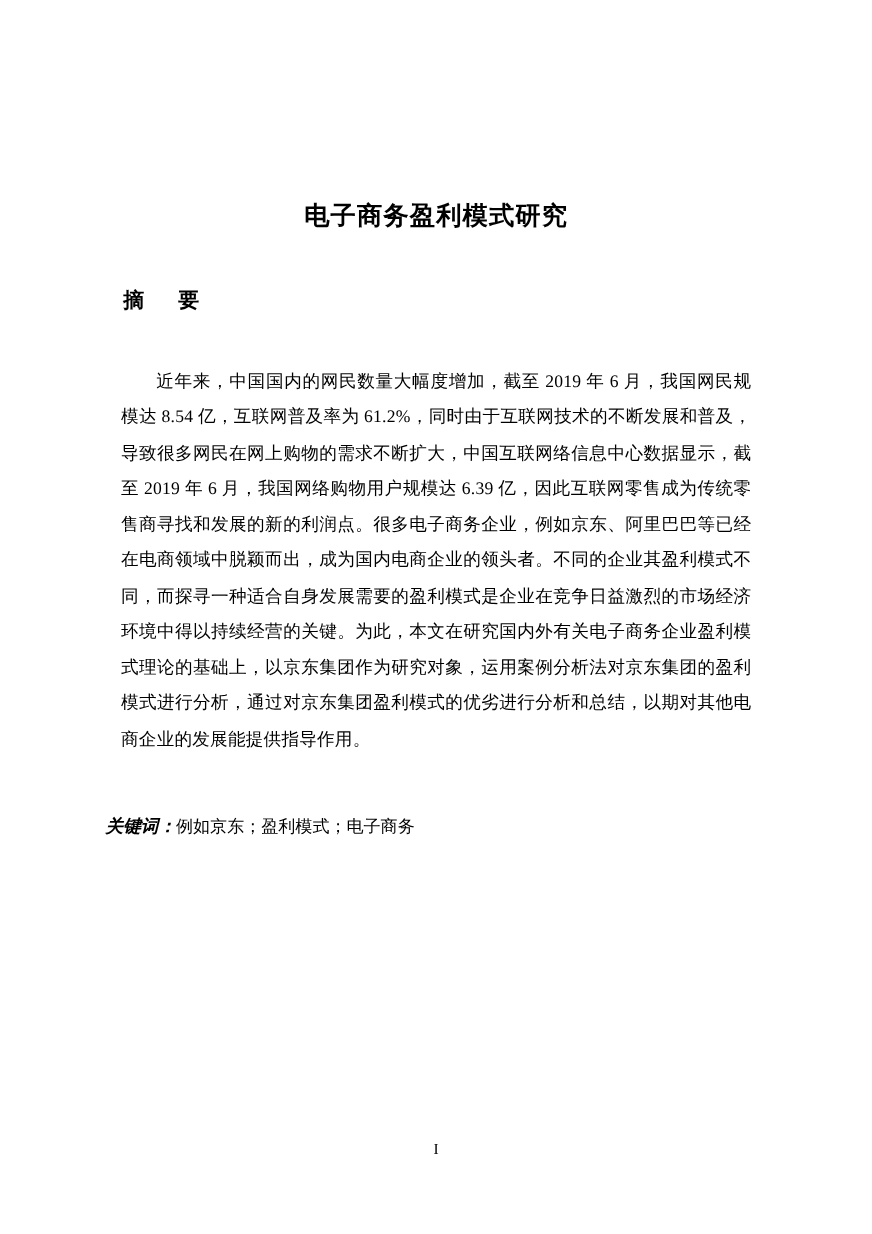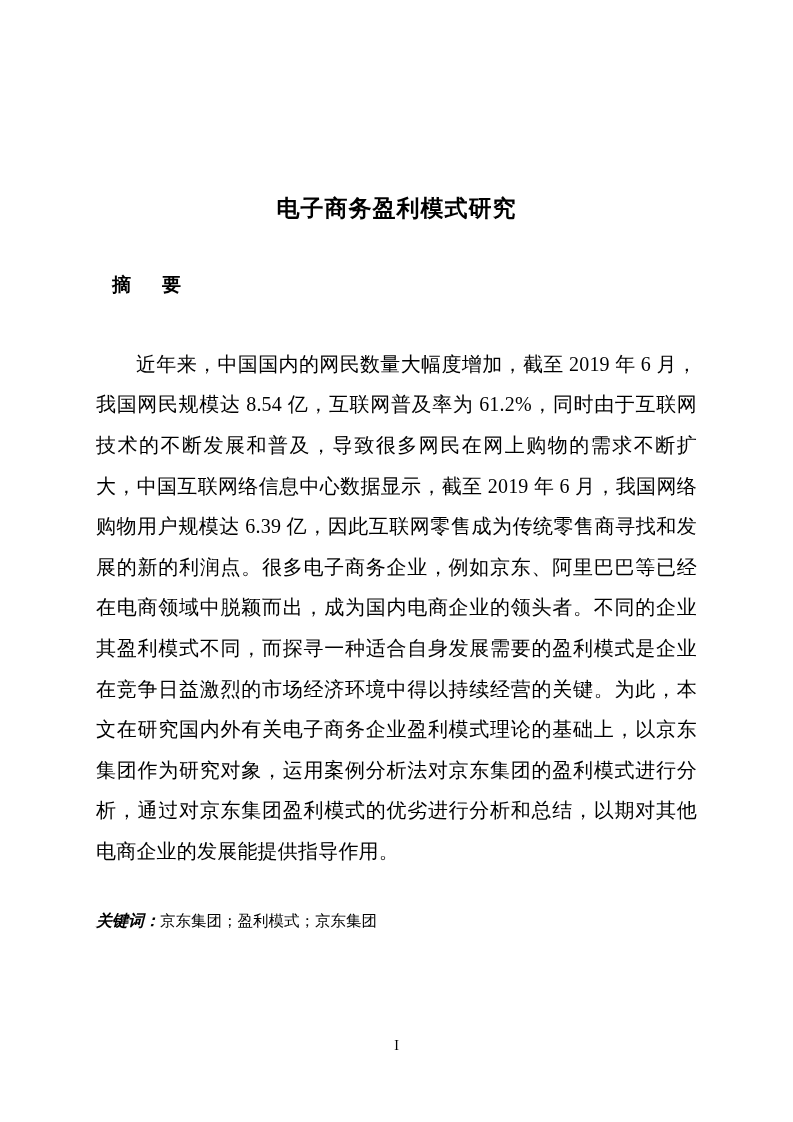--- a/index.html
+++ b/index.html
@@ -14,21 +14,21 @@
     font-family: "Liberation Serif", "DejaVu Serif", serif;
     color: #000000;
     overflow: hidden;
   }
   .page {
     position: absolute;
     left: 0; top: 0;
     width: 793px;
     height: 1122px;
     box-sizing: border-box;
-    padding: 12px 96px;
+    padding: 0 96px;
   }
   .doc-title {
     margin: 0;
     padding-top: 182px;
     text-align: center;
     font-family: "Liberation Sans", "DejaVu Sans", sans-serif;
     font-size: 23px;
     font-weight: bold;
     letter-spacing: 1px;
     line-height: 1.3;
@@ -36,23 +36,23 @@
   .abstract-heading {
     margin: 16px;
     padding-top: 32px;
     text-align: left;
     font-family: "Liberation Sans", "DejaVu Sans", sans-serif;
     font-size: 19px;
     font-weight: bold;
     letter-spacing: 6px;
   }
   .abstract-body {
-    margin: 0;
+    margin: 14px;
     padding-top: 30px;
-    font-size: 20px;
+    font-size: 16px;
     line-height: 2.03;
     text-align: justify;
     text-justify: inter-ideograph;
     text-indent: 2em;
     letter-spacing: 0.2px;
   }
   .keywords-block {
     margin: 0;
     padding-top: 34px;
     font-size: 15.5px;
@@ -82,18 +82,18 @@
 
 <div class="page">
 
   <h1 class="doc-title">电子商务盈利模式研究</h1>
 
   <h2 class="abstract-heading">摘　要</h2>
 
   <p class="abstract-body">近年来，中国国内的网民数量大幅度增加，截至 2019 年 6 月，我国网民规模达 8.54 亿，互联网普及率为 61.2%，同时由于互联网技术的不断发展和普及，导致很多网民在网上购物的需求不断扩大，中国互联网络信息中心数据显示，截至 2019 年 6 月，我国网络购物用户规模达 6.39 亿，因此互联网零售成为传统零售商寻找和发展的新的利润点。很多电子商务企业，例如京东、阿里巴巴等已经在电商领域中脱颖而出，成为国内电商企业的领头者。不同的企业其盈利模式不同，而探寻一种适合自身发展需要的盈利模式是企业在竞争日益激烈的市场经济环境中得以持续经营的关键。为此，本文在研究国内外有关电子商务企业盈利模式理论的基础上，以京东集团作为研究对象，运用案例分析法对京东集团的盈利模式进行分析，通过对京东集团盈利模式的优劣进行分析和总结，以期对其他电商企业的发展能提供指导作用。</p>
 
   <p class="keywords-block">
-    <span class="keywords-label">关键词：</span><span class="keywords-values">京东集团；盈利模式；京东集团</span>
+    <span class="keywords-label">关键词：</span><span class="keywords-values">例如京东；盈利模式；电子商务</span>
   </p>
 
   <div class="page-number">I</div>
 
 </div>
 
 </body></html>

